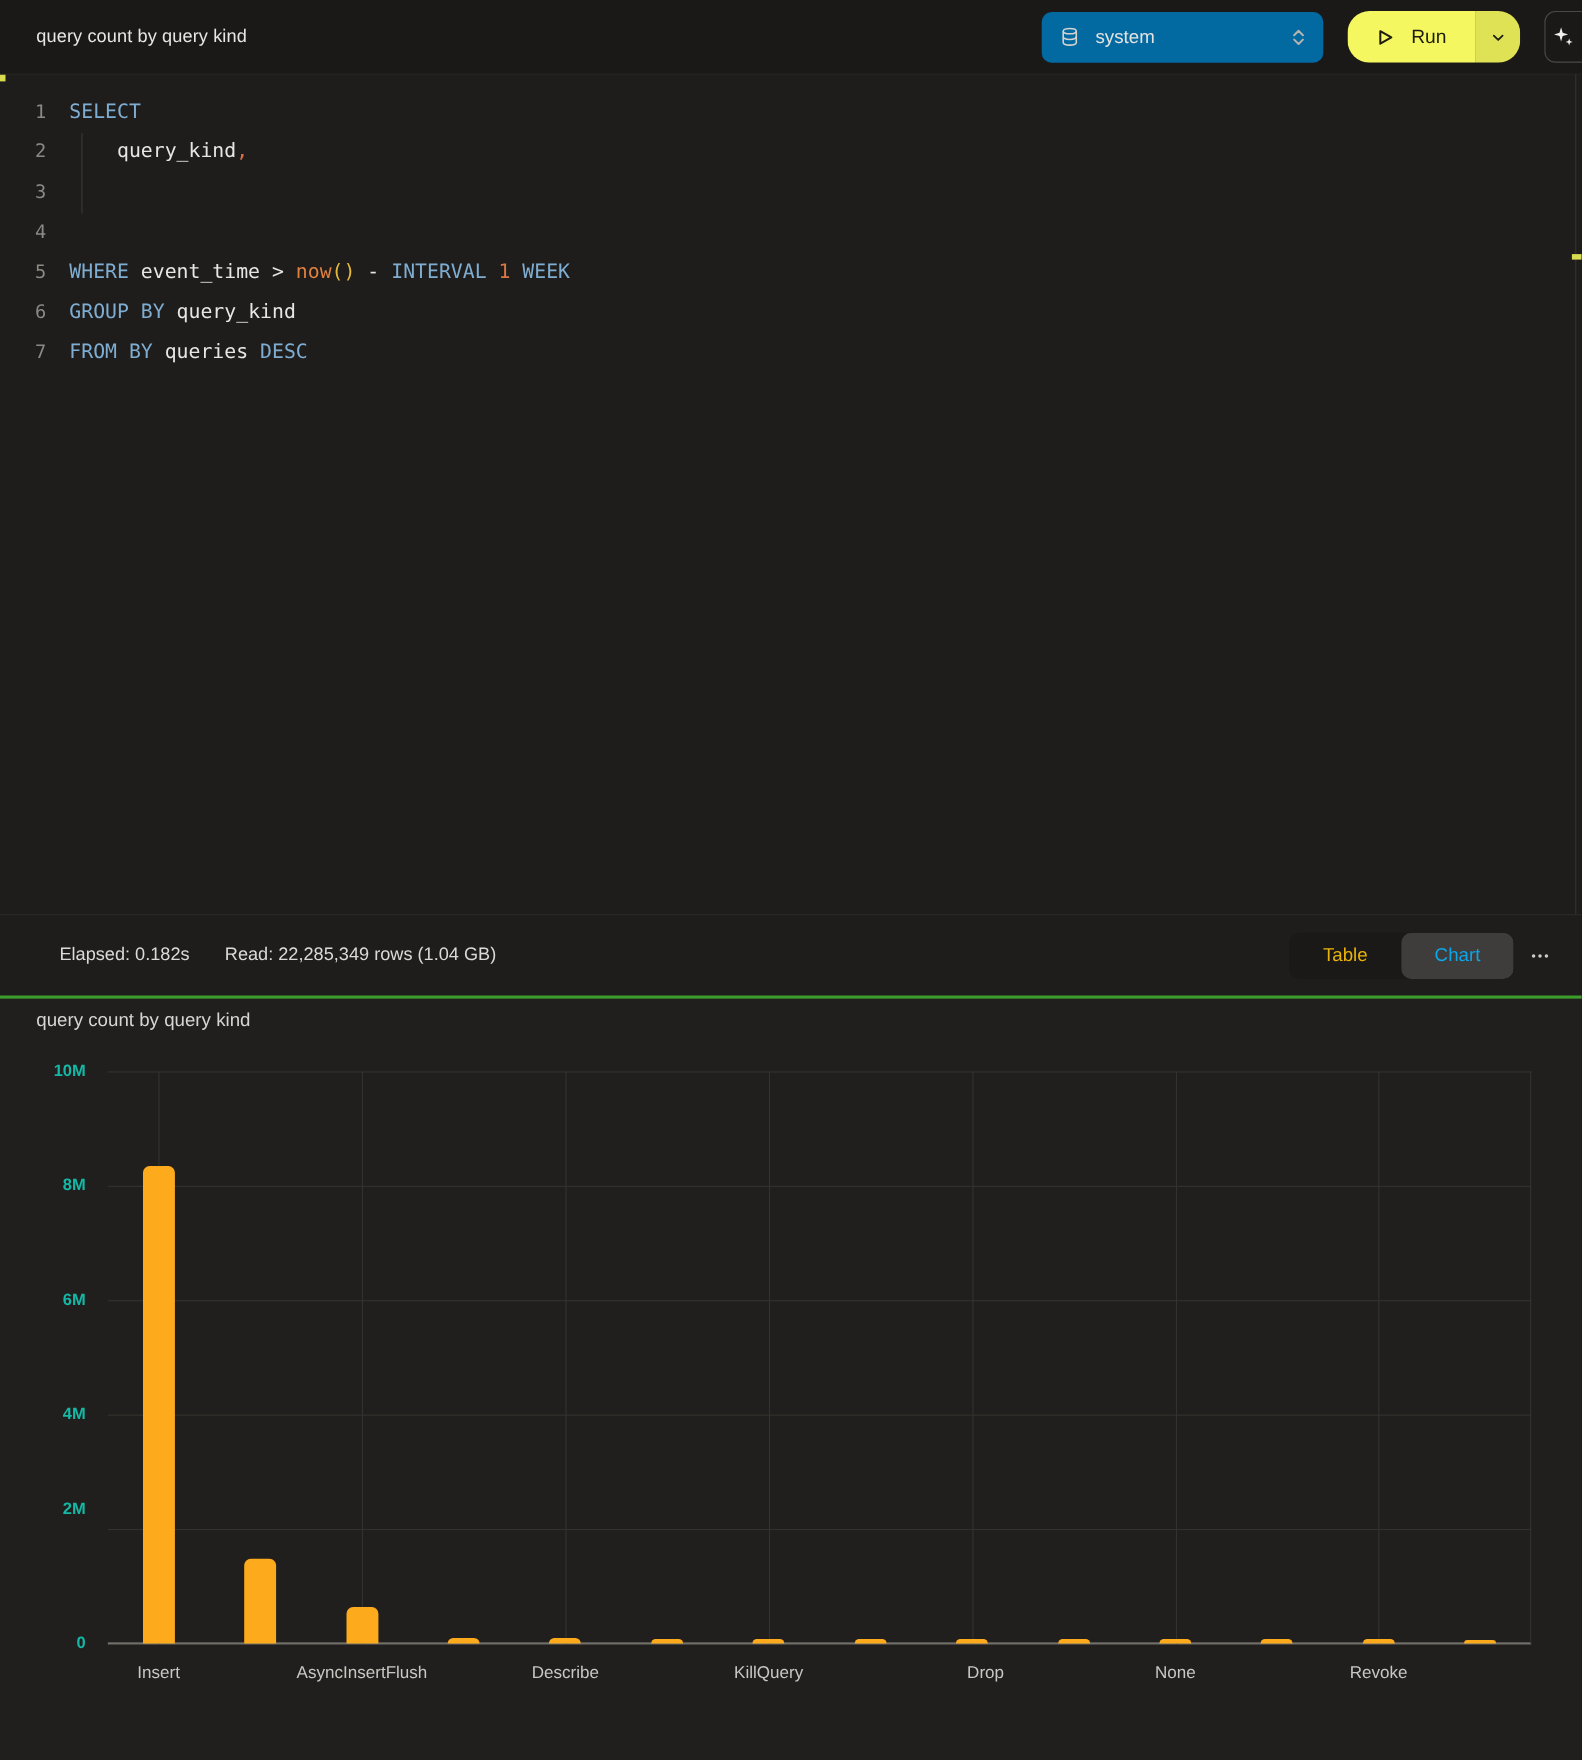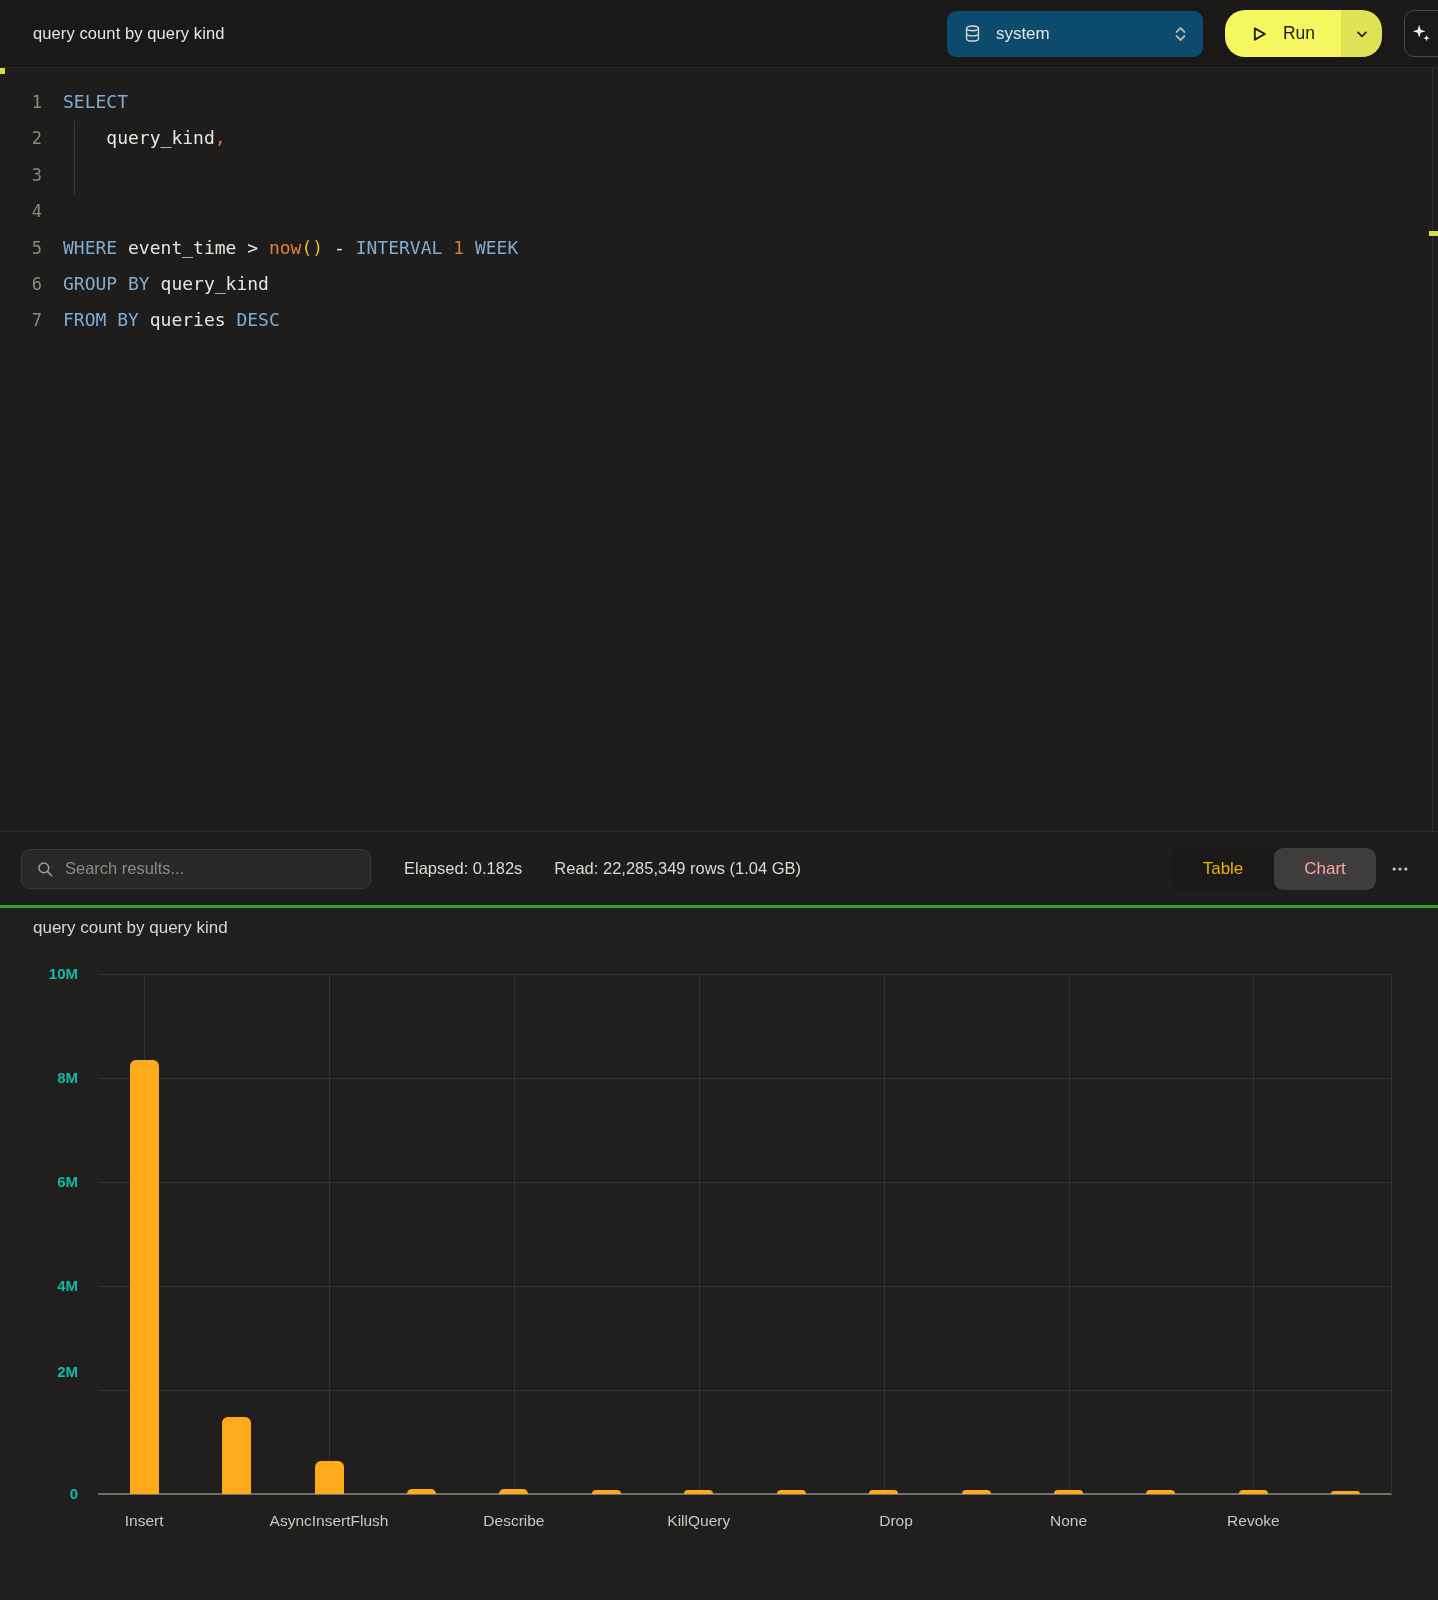--- a/index.html
+++ b/index.html
@@ -7,21 +7,21 @@
               font-family:"Liberation Sans", sans-serif; }
 
   .app { width:1438px; height:1600px; display:flex; flex-direction:column; background:#1d1c1b; }
 
   
   .header { height:68px; flex:0 0 68px; display:flex; align-items:center;
             padding:0 16px 0 33px; background:#1a1918; border-bottom:1px solid #2b2a28; }
   .header-title { color:#e8e6e3; font-size:16.5px; letter-spacing:.1px; }
   .header-right { margin-left:auto; display:flex; align-items:center; gap:22px; }
 
-  .db-select { width:256px; height:46px; background:#0c4a6e; border-radius:9px;
+  .db-select { width:256px; height:46px; background:#0369a1; border-radius:9px;
                display:flex; align-items:center; padding:0 14px 0 16px; cursor:pointer; }
   .db-select .db-label { color:#e6e4e1; font-size:17px; margin-left:14px; }
   .db-select .updown { margin-left:auto; }
 
   .run-split { display:flex; height:47px; border-radius:20px; overflow:hidden; }
   .run-main { display:flex; align-items:center; gap:14px; background:#f4f75f;
               padding:0 26px 0 24px; cursor:pointer; }
   .run-main .run-label { color:#1d1d12; font-size:17.5px; font-weight:500; }
   .run-caret { width:41px; background:#dfe255; display:flex; align-items:center;
                justify-content:center; cursor:pointer; }
@@ -57,21 +57,21 @@
                 border-radius:9px; display:flex; align-items:center; padding:0 12px 0 14px; }
   .search-box input { background:transparent; border:none; outline:none; color:#dddbd8;
                       font-size:16.5px; margin-left:11px; width:270px;
                       font-family:"Liberation Sans", sans-serif; }
   .search-box input::placeholder { color:#8b8a86; }
   .stats { display:flex; gap:32px; margin-left:33px; color:#dcdad7; font-size:16.5px; }
   .toolbar-spacer { flex:1; }
   .view-toggle { display:flex; background:#1a1918; border-radius:9px; height:42px; overflow:hidden; }
   .view-toggle .seg { width:102px; border:none; background:transparent; color:#eab308;
                       font-size:17px; font-family:"Liberation Sans", sans-serif; cursor:pointer; }
-  .view-toggle .seg.selected { background:#3e3d3b; color:#fca5a5; border-radius:9px; }
+  .view-toggle .seg.selected { background:#3e3d3b; color:#0ea5e9; border-radius:9px; }
   .more-btn { width:36px; height:40px; background:transparent; border:none; margin-left:6px;
               display:flex; align-items:center; justify-content:center; cursor:pointer; }
 
   .green-divider { flex:0 0 3px; height:3px; background:#3d9e2d; }
 
   
   .chart-panel { position:relative; flex:1; background:#201f1d; }
   .chart-title { position:absolute; left:33px; top:10px; color:#d8d6d3; font-size:17px; }
   .plot { position:absolute; left:98px; top:66px; width:1294px; height:520px; }
   .hgrid { position:absolute; left:0; width:100%; height:1px; background:#33322e; }
@@ -146,29 +146,20 @@
         <div class="code-row"><span class="ln">5</span><span class="code"><span class="tok-kw">WHERE</span><span class="tok-id"> </span><span class="tok-id">event_time</span><span class="tok-id"> &gt; </span><span class="tok-fn">now</span><span class="tok-paren">()</span><span class="tok-id"> - </span><span class="tok-kw">INTERVAL</span><span class="tok-id"> </span><span class="tok-num">1</span><span class="tok-id"> </span><span class="tok-kw">WEEK</span></span></div>
         <div class="code-row"><span class="ln">6</span><span class="code"><span class="tok-kw">GROUP BY</span><span class="tok-id"> </span><span class="tok-id">query_kind</span></span></div>
         <div class="code-row"><span class="ln">7</span><span class="code"><span class="tok-kw">FROM BY</span><span class="tok-id"> </span><span class="tok-id">queries</span><span class="tok-id"> </span><span class="tok-kw">DESC</span></span></div>
       </div>
     <div class="indent-guide"></div>
     <div class="editor-scrollline"></div>
     <div class="scroll-mark"></div>
   </div>
 
   <div class="toolbar">
-    <div class="search-box">
-      <span style="display:flex;">
-        <svg width="18" height="18" viewBox="0 0 24 24" fill="none" stroke="#a09e9a" stroke-width="2" stroke-linecap="round">
-          <circle cx="10.5" cy="10.5" r="6.5"></circle>
-            <path d="M15.5 15.5L21 21"></path>
-        </svg>
-      </span>
-      <input type="text" placeholder="Search results..." style="">
-    </div>
     <div class="stats">
       <span>Elapsed: 0.182s</span>
       <span>Read: 22,285,349 rows (1.04 GB)</span>
     </div>
     <div class="toolbar-spacer"></div>
     <div class="view-toggle">
       <button class="seg">Table</button>
       <button class="seg selected">Chart</button>
     </div>
     <button class="more-btn">

